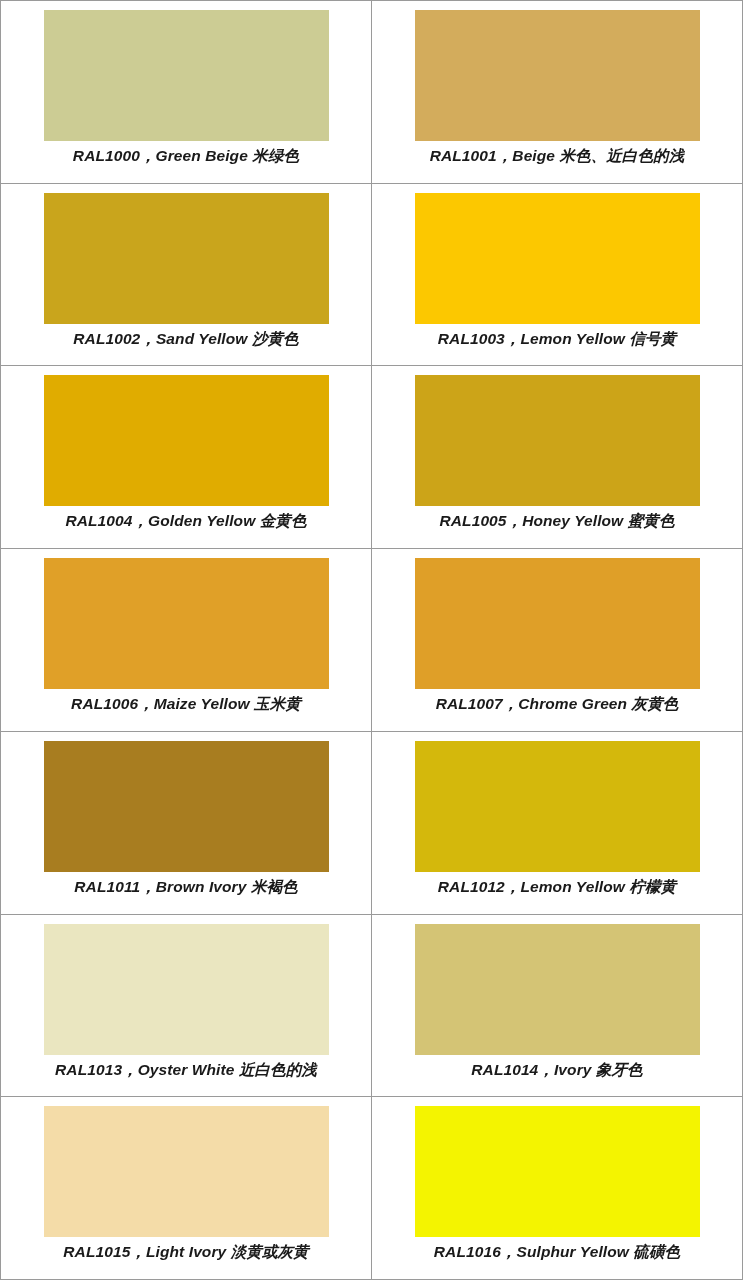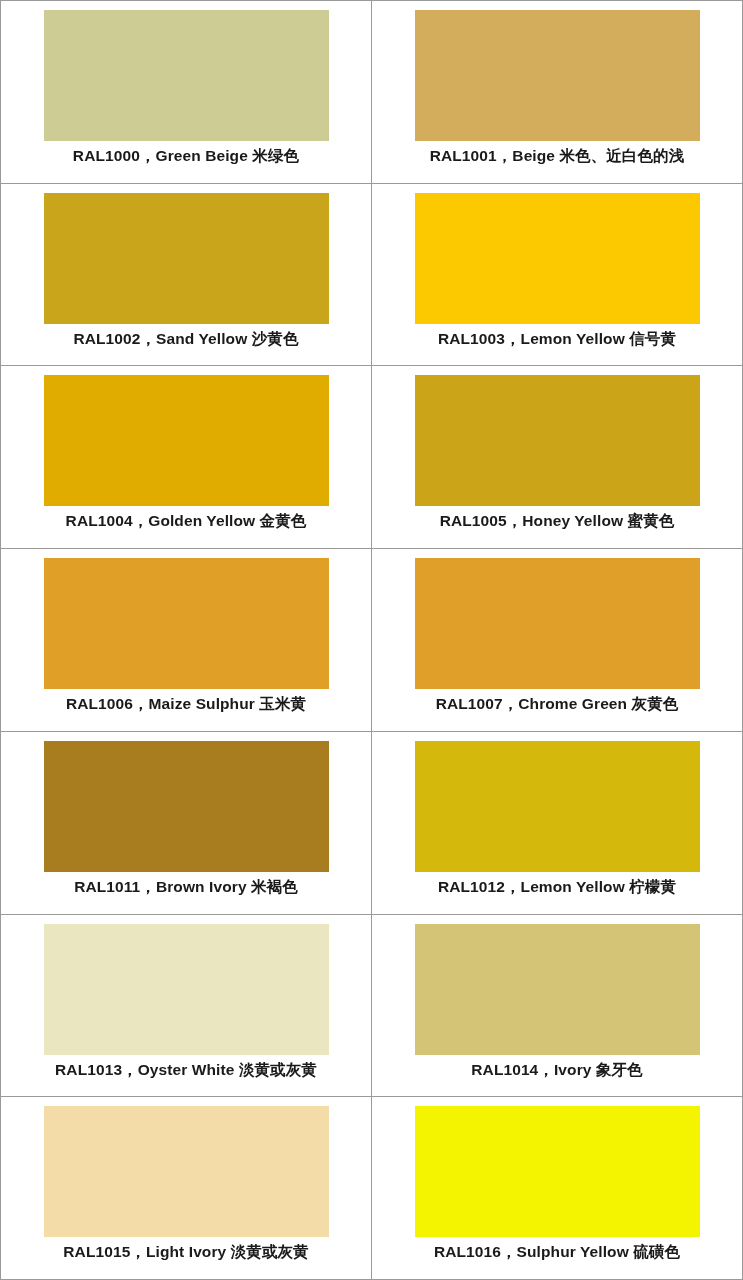--- a/index.html
+++ b/index.html
@@ -12,20 +12,21 @@
     height: 1280px;
     font-family: "Liberation Sans", "DejaVu Sans", sans-serif;
     overflow: hidden;
   }
   .chart-table {
     width: 743px;
     height: 1280px;
     box-sizing: border-box;
     border-collapse: collapse;
     table-layout: fixed;
+    font-style: italic;
   }
   .chart-table td.cell {
     width: 50%;
     height: 181.4px;
     box-sizing: border-box;
     border: 1px solid #9a9a9a;
     padding: 0;
     vertical-align: top;
     background: #ffffff;
   }
@@ -106,21 +107,21 @@
         <div class="cell-inner">
           <div class="swatch" style="background-color: rgb(204, 164, 24);"></div>
           <div class="caption">RAL1005，Honey Yellow 蜜黄色</div>
         </div>
       </td>
     </tr>
     <tr>
       <td class="cell">
         <div class="cell-inner">
           <div class="swatch" style="background-color: rgb(224, 160, 40);"></div>
-          <div class="caption">RAL1006，Maize Sulphur 玉米黄</div>
+          <div class="caption">RAL1006，Maize Yellow 玉米黄</div>
         </div>
       </td>
       <td class="cell">
         <div class="cell-inner">
           <div class="swatch" style="background-color: rgb(223, 159, 40);"></div>
           <div class="caption">RAL1007，Chrome Green 灰黄色</div>
         </div>
       </td>
     </tr>
     <tr>
@@ -134,21 +135,21 @@
         <div class="cell-inner">
           <div class="swatch" style="background-color: rgb(212, 184, 12);"></div>
           <div class="caption">RAL1012，Lemon Yellow 柠檬黄</div>
         </div>
       </td>
     </tr>
     <tr>
       <td class="cell">
         <div class="cell-inner">
           <div class="swatch" style="background-color: rgb(234, 230, 192);"></div>
-          <div class="caption">RAL1013，Oyster White 淡黄或灰黄</div>
+          <div class="caption">RAL1013，Oyster White 近白色的浅</div>
         </div>
       </td>
       <td class="cell">
         <div class="cell-inner">
           <div class="swatch" style="background-color: rgb(212, 196, 117);"></div>
           <div class="caption">RAL1014，Ivory 象牙色</div>
         </div>
       </td>
     </tr>
     <tr>

